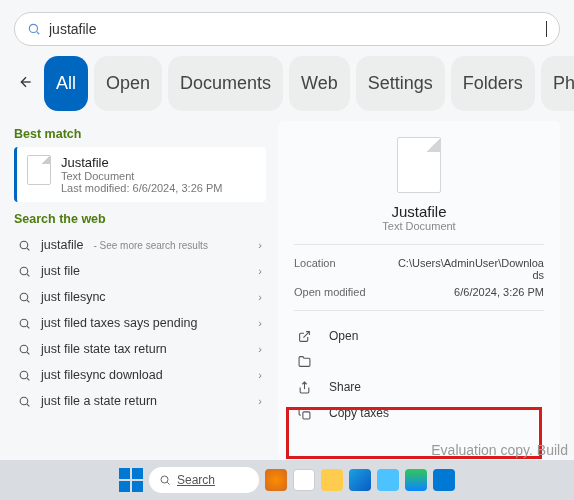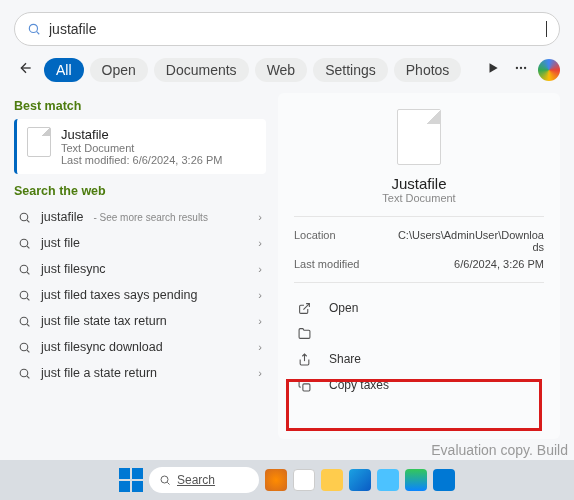--- a/index.html
+++ b/index.html
@@ -9,21 +9,21 @@
 
 .search-bar { display: flex; align-items: center; background: #fff; border: 1px solid #d0d0d0; border-radius: 18px; height: 34px; padding: 0 12px; }
 .search-bar svg { width: 14px; height: 14px; color: #5b8fd6; }
 .search-input { flex: 1; border: none; outline: none; font-size: 14px; margin-left: 8px; color: #333; }
 .caret { width: 1px; height: 16px; background: #333; animation: blink 1s step-end infinite; }
 @keyframes blink { 50% { opacity: 0; } }
 
 .tabs-row { display: flex; align-items: center; gap: 6px; margin: 10px 0; }
 .back-btn { background: none; border: none; cursor: pointer; padding: 4px; }
 .back-btn svg { width: 16px; height: 16px; color: #333; }
-.tab { border: none; background: #eceded; color: #444; padding: 4px 12px; border-radius: 14px; font-size: 14px; cursor: pointer; }
+.tab { border: none; background: #eceded; color: #444; padding: 17px 12px; border-radius: 14px; font-size: 18px; cursor: pointer; }
 .tab.active { background: #0067c0; color: #fff; }
 .spacer { flex: 1; }
 .play-btn, .more-btn { background: none; border: none; cursor: pointer; padding: 4px; }
 .play-btn svg, .more-btn svg { width: 14px; height: 14px; color: #333; }
 .copilot { width: 22px; height: 22px; border-radius: 50%; background: conic-gradient(#4285f4, #ea4335, #fbbc05, #34a853, #4285f4); }
 
 .content { display: flex; gap: 12px; height: calc(100% - 90px); }
 .left { width: 252px; }
 .right { flex: 1; background: #fafbfc; border-radius: 6px; padding: 16px; position: relative; }
 
@@ -85,20 +85,21 @@
       <svg viewBox="0 0 24 24" fill="none" stroke="currentColor" stroke-width="2">
           <line x1="19" y1="12" x2="5" y2="12"></line>
           <polyline points="12 19 5 12 12 5"></polyline>
         </svg>
     </button>
     <button class="tab active">All</button>
     <button class="tab">Open</button>
     <button class="tab">Documents</button>
     <button class="tab">Web</button>
     <button class="tab">Settings</button>
+    <button class="tab">Folders</button>
     <button class="tab">Photos</button>
     <span class="spacer"></span>
     <button class="play-btn"><svg viewBox="0 0 24 24" fill="currentColor">
           <polygon points="6 4 20 12 6 20"></polygon>
         </svg></button>
     <button class="more-btn"><svg viewBox="0 0 24 24" fill="currentColor">
           <circle cx="5" cy="12" r="2"></circle>
           <circle cx="12" cy="12" r="2"></circle>
           <circle cx="19" cy="12" r="2"></circle>
         </svg></button>
@@ -198,21 +199,21 @@
         <div class="big-file"></div>
         <div class="preview-name">Justafile</div>
         <div class="preview-type">Text Document</div>
       </div>
       <hr class="divider">
       <div class="meta-row">
         <span>Location</span>
         <span class="val">C:\Users\AdminUser\Downloads</span>
       </div>
       <div class="meta-row">
-        <span>Last modified</span>
+        <span>Open modified</span>
         <span class="val">6/6/2024, 3:26 PM</span>
       </div>
       <hr class="divider">
       <div class="actions">
         <div class="action">
             <svg viewBox="0 0 24 24" fill="none" stroke="currentColor" stroke-width="2">
               <path d="M18 13v6a2 2 0 0 1-2 2H5a2 2 0 0 1-2-2V8a2 2 0 0 1 2-2h6"></path>
               <polyline points="15 3 21 3 21 9"></polyline>
               <line x1="10" y1="14" x2="21" y2="3"></line>
             </svg>

